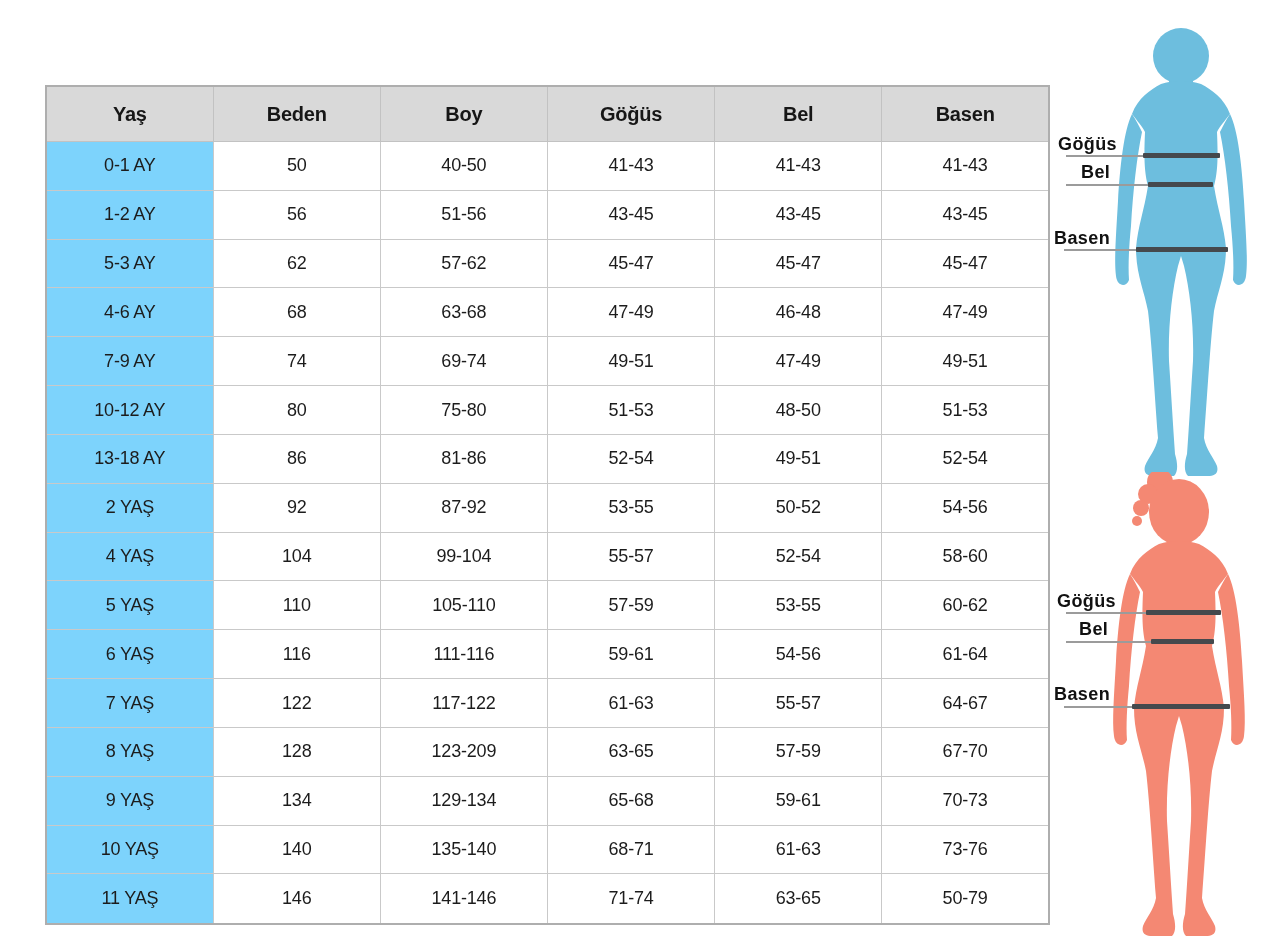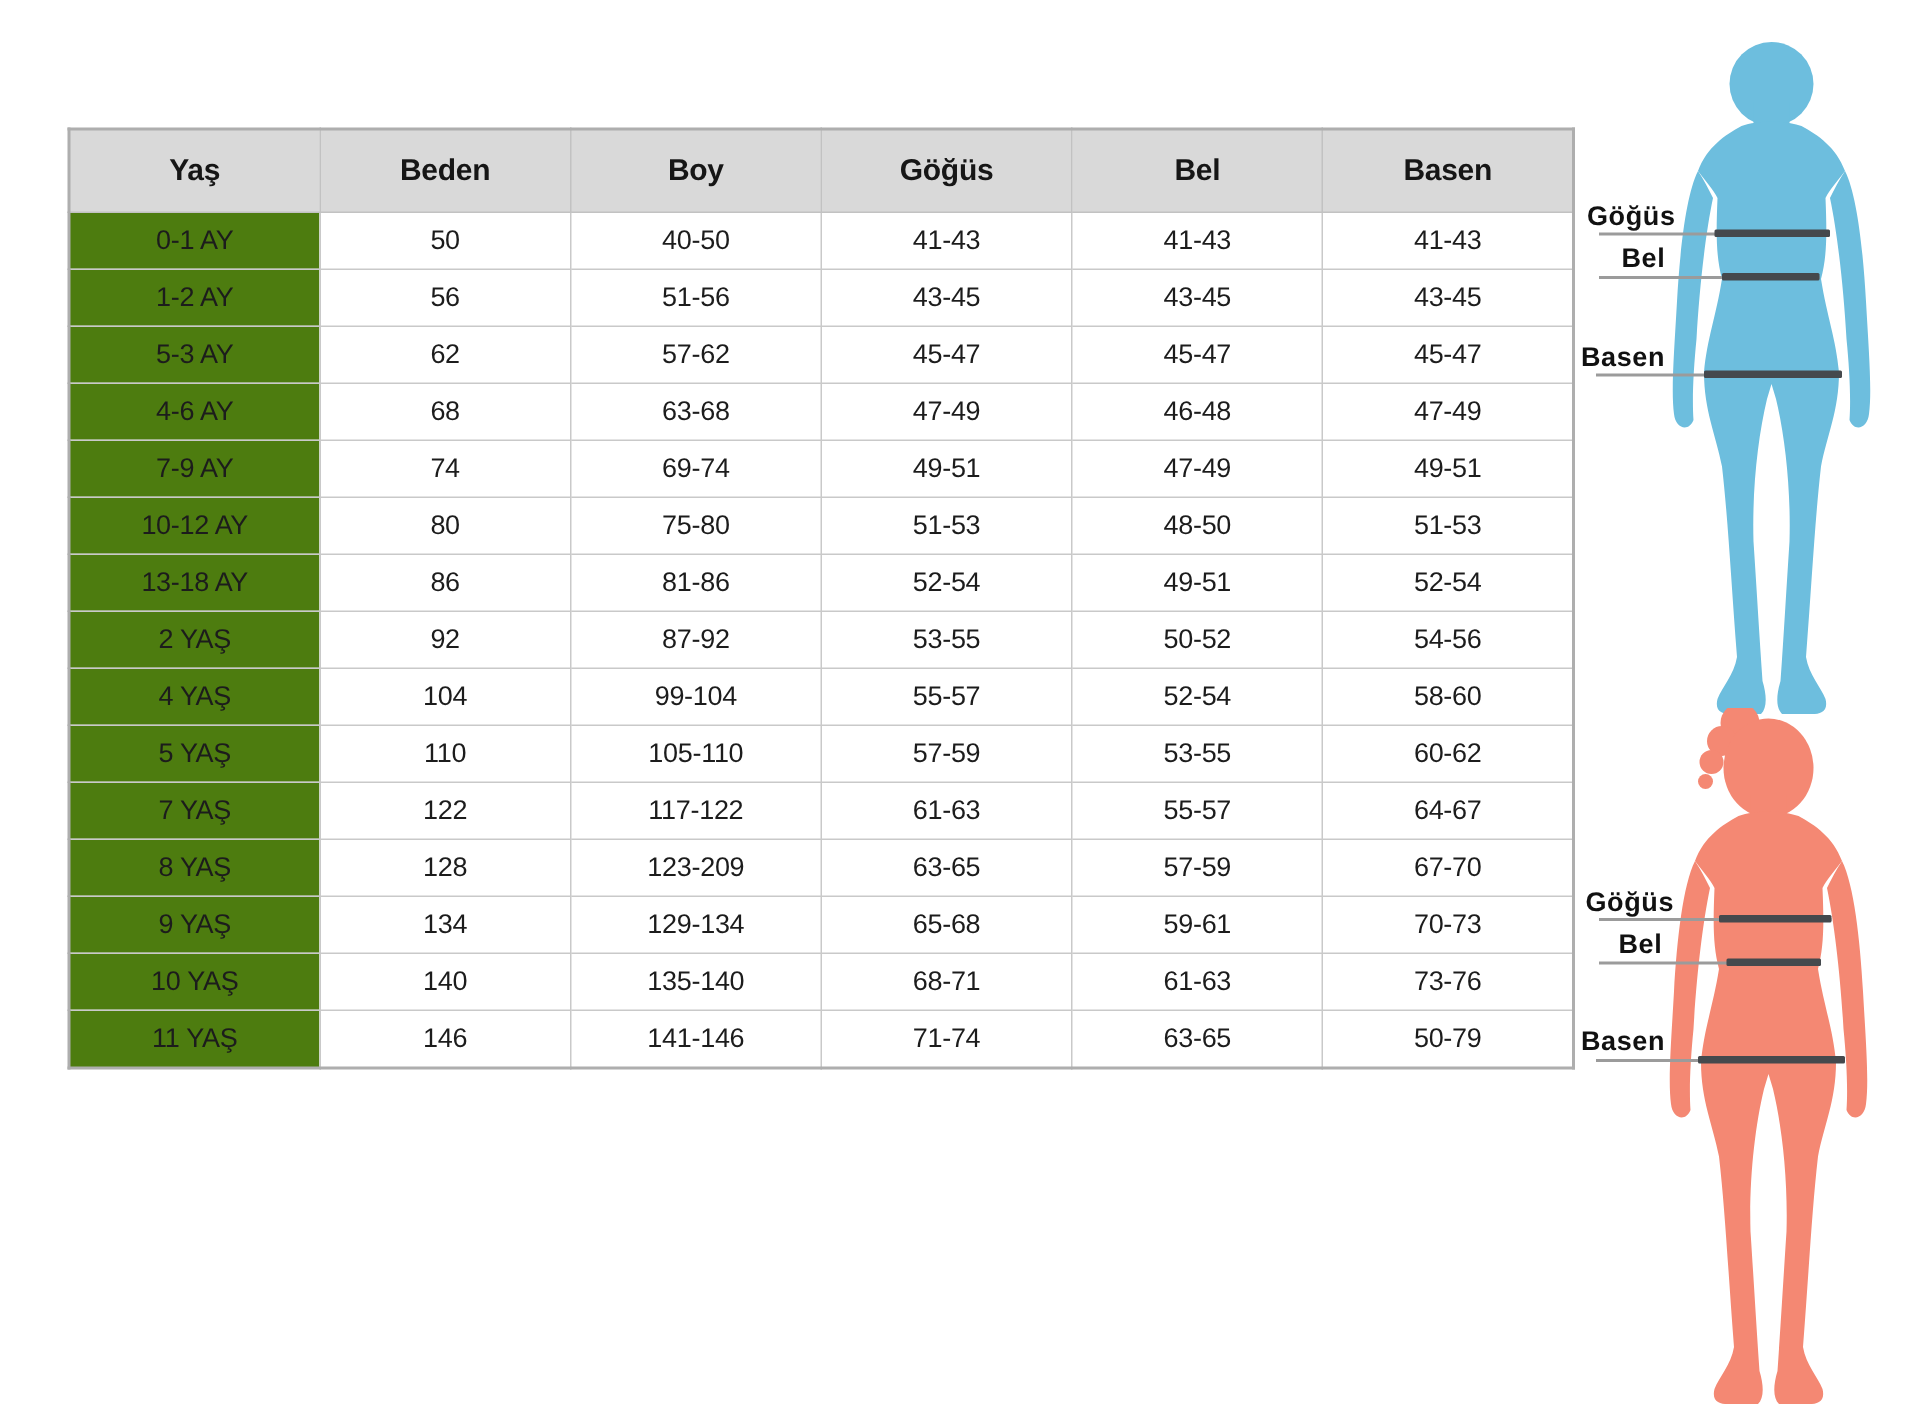--- a/index.html
+++ b/index.html
@@ -3,37 +3,37 @@
 <meta charset="utf-8">
 <style>
   html,body { margin:0; padding:0; background:#ffffff; }
   .canvas {
     position:relative; width:1280px; height:948px; overflow:hidden;
     background:#ffffff; font-family:"Liberation Sans", sans-serif;
   }
 
   
   table.size-table {
-    position:absolute; left:45px; top:85px; width:1005px; height:628px;
+    position:absolute; left:45px; top:85px; width:1005px; height:840px;
     border-collapse:collapse; table-layout:fixed;
     border:2px solid #aeaeae;
   }
   table.size-table th {
     background:#d9d9d9; color:#161616;
     font-size:20px; font-weight:bold; letter-spacing:-0.2px;
     height:52px; border:1px solid #c2c2c2; text-align:center;
   }
   table.size-table td {
     background:#ffffff; color:#1c1c1c;
     font-size:18px; letter-spacing:-0.2px;
     text-align:center; vertical-align:middle;
     border:1px solid #c9c9c9;
     padding:0 2px;
   }
-  table.size-table td:first-child { background:#4d7c0f; }
+  table.size-table td:first-child { background:#7dd3fc; }
 
   
   .fig { position:absolute; }
   .fig-boy  { left:1098px; top:26px;  width:164px; height:452px; }
   .fig-girl { left:1096px; top:472px; width:164px; height:470px; }
 
   
   .mlabel {
     position:absolute; z-index:3;
     font-size:18px; font-weight:bold; color:#111111;
@@ -131,20 +131,28 @@
           <td>52-54</td>
           <td>58-60</td>
         </tr>
         <tr>
           <td>5 YAŞ</td>
           <td>110</td>
           <td>105-110</td>
           <td>57-59</td>
           <td>53-55</td>
           <td>60-62</td>
+        </tr>
+        <tr>
+          <td>6 YAŞ</td>
+          <td>116</td>
+          <td>111-116</td>
+          <td>59-61</td>
+          <td>54-56</td>
+          <td>61-64</td>
         </tr>
         <tr>
           <td>7 YAŞ</td>
           <td>122</td>
           <td>117-122</td>
           <td>61-63</td>
           <td>55-57</td>
           <td>64-67</td>
         </tr>
         <tr>

